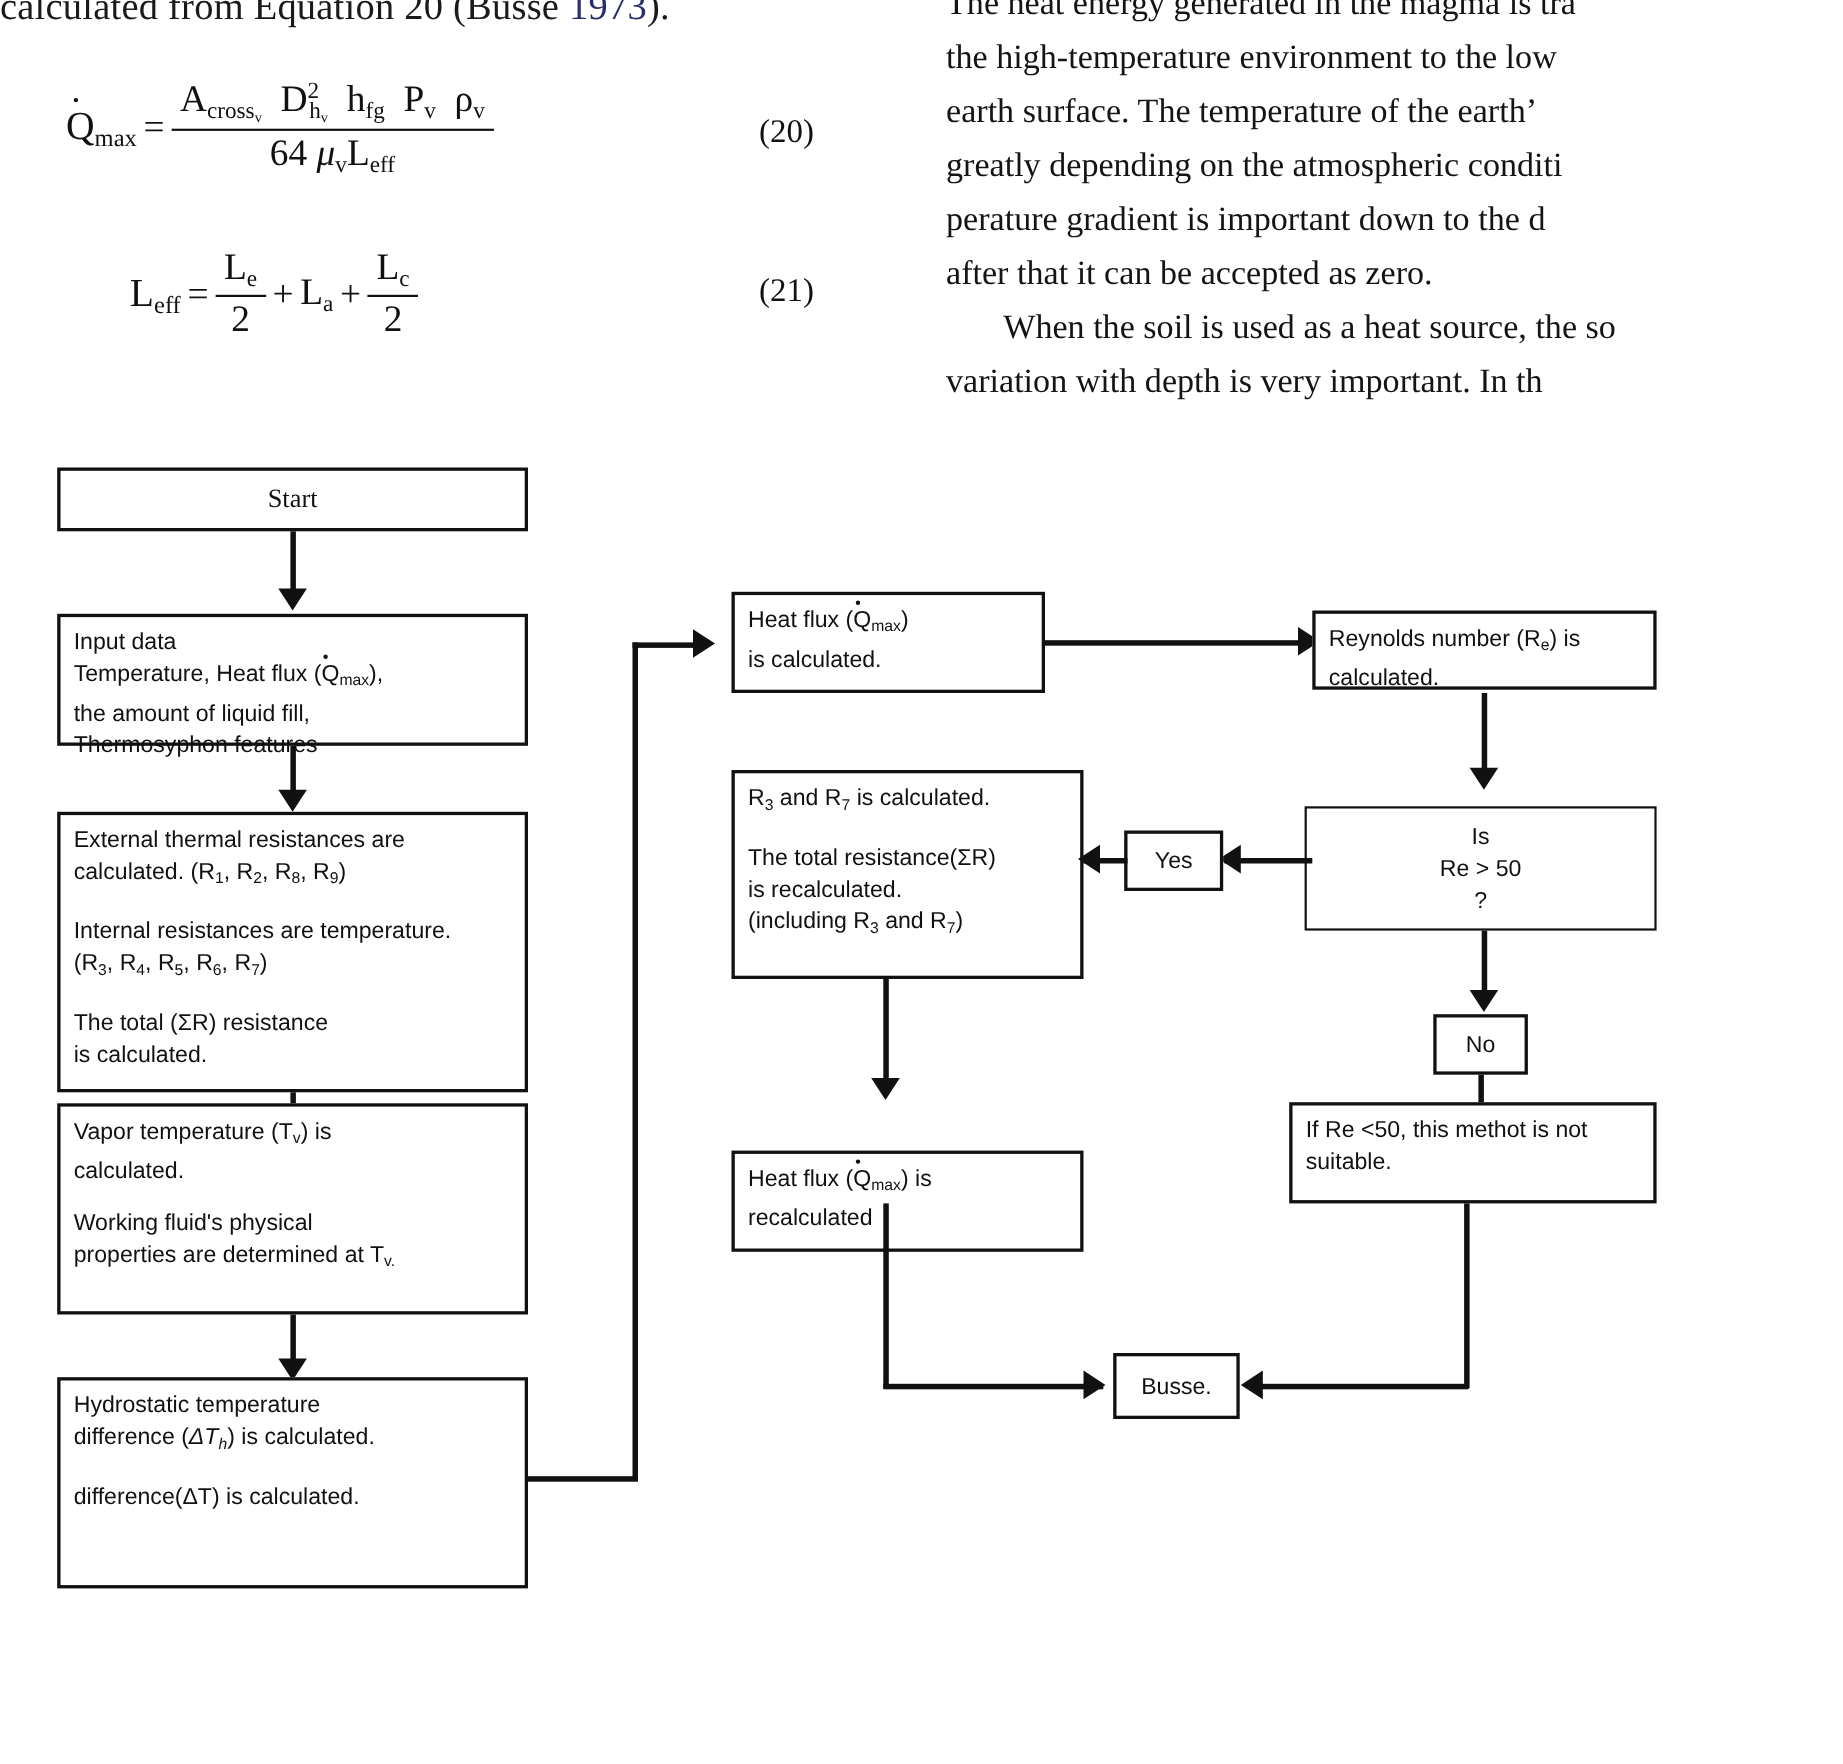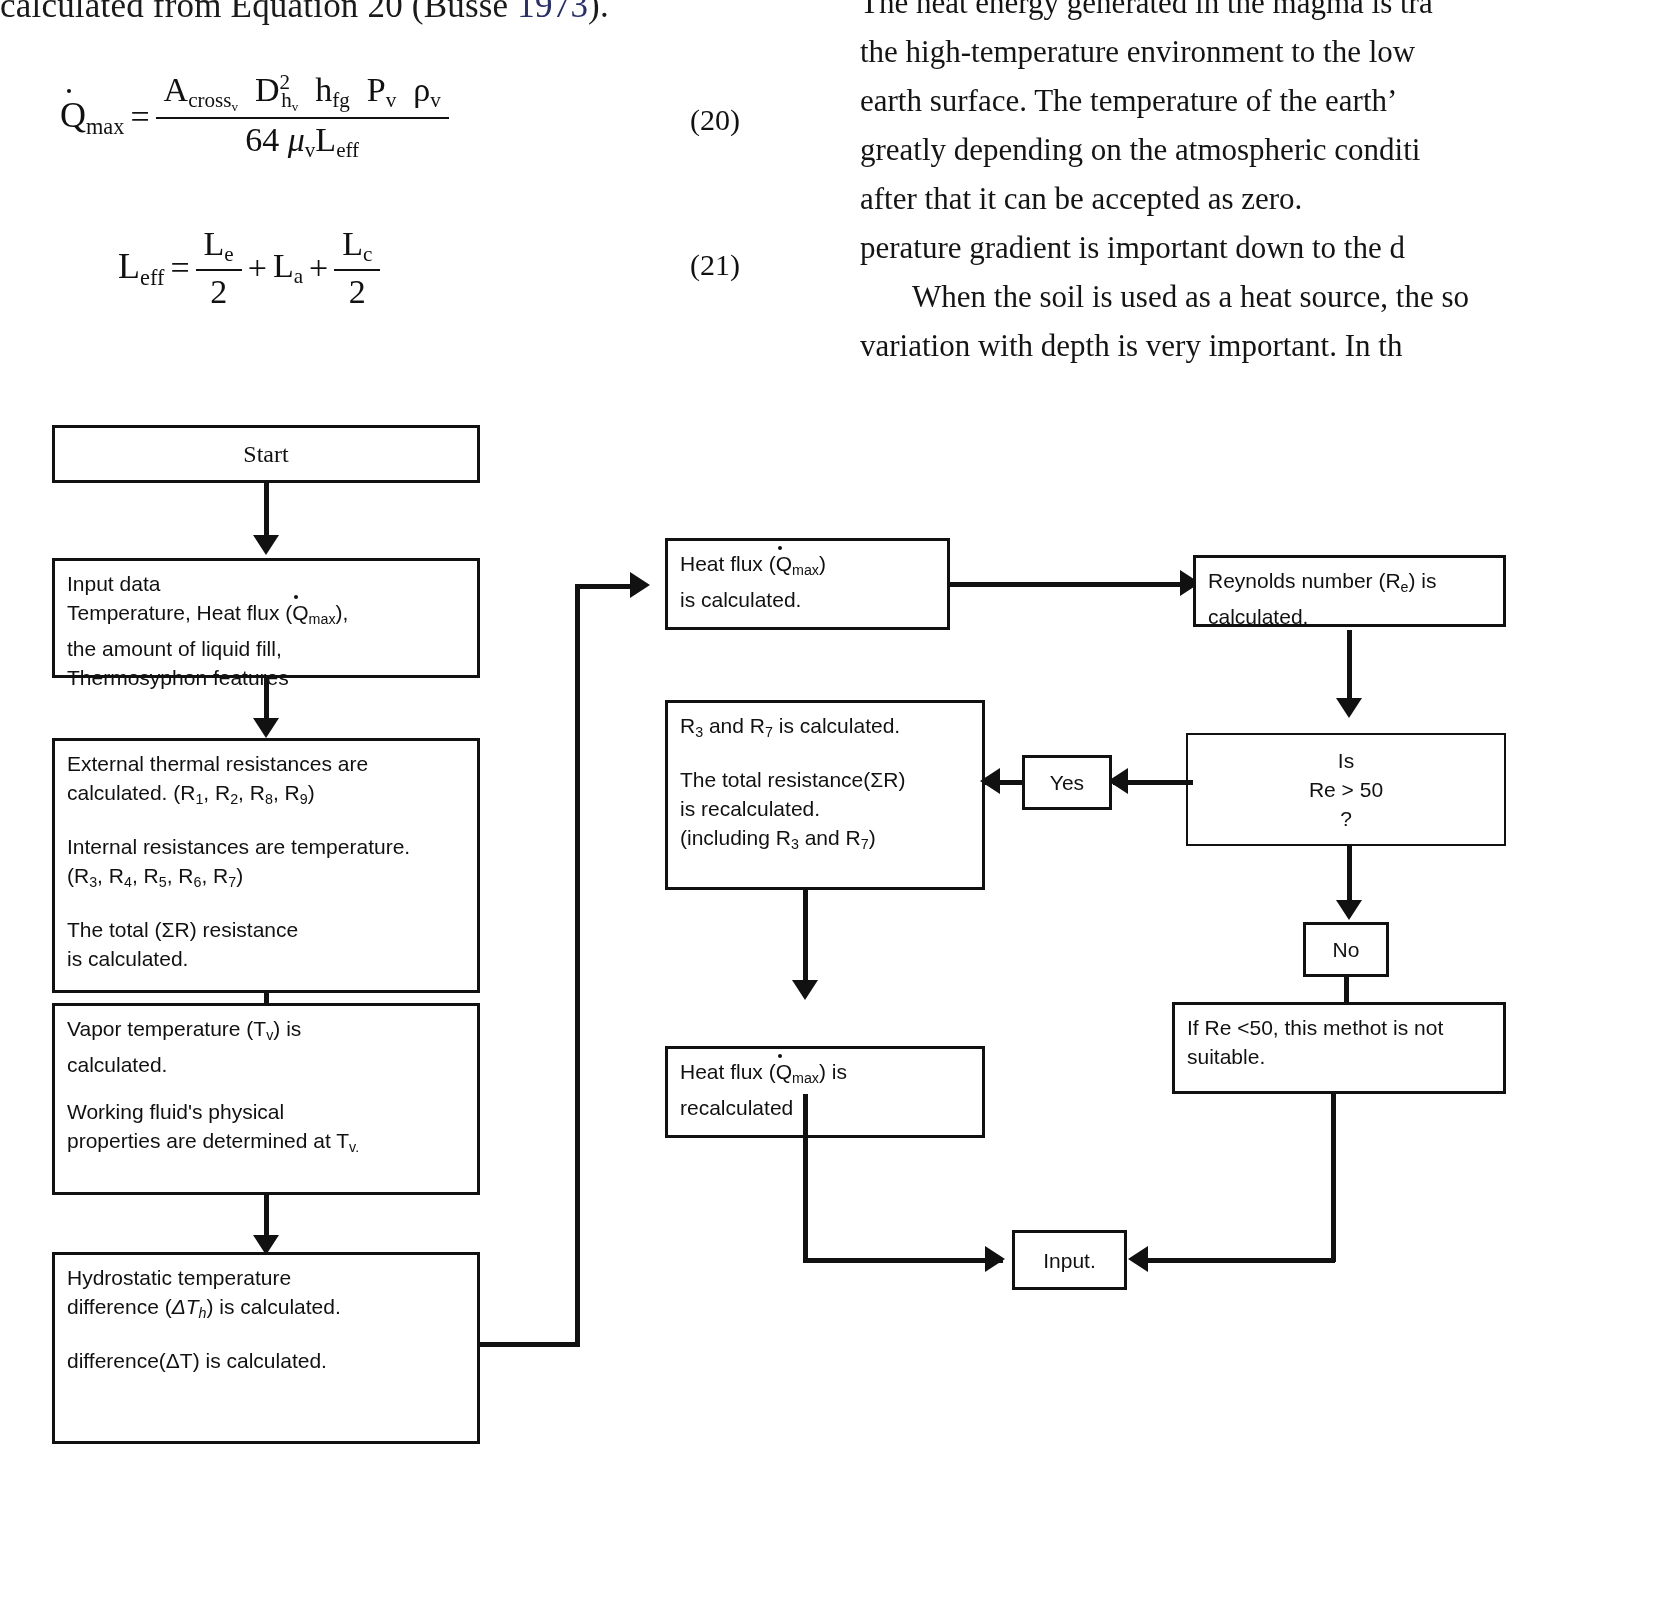--- a/index.html
+++ b/index.html
@@ -190,22 +190,22 @@
     </div>
     <div class="eqnum eqnum21">(21)</div>
   </div>
 
   <div class="right-col">
     <div class="para" style="top:-22px;">
       <span class="pline">The heat energy generated in the magma is tra</span>
       <span class="pline">the high-temperature environment to the low</span>
       <span class="pline">earth surface. The temperature of the earth’</span>
       <span class="pline">greatly depending on the atmospheric conditi</span>
+      <span class="pline">perature gradient is important down to the d</span>
       <span class="pline">after that it can be accepted as zero.</span>
-      <span class="pline">perature gradient is important down to the d</span>
       <span class="pline" style="text-indent:52px">When the soil is used as a heat source, the so</span>
       <span class="pline">variation with depth is very important. In th</span>
     </div>
   </div>
 </div>
 
 <div class="flow">
 
   <div class="node center serifnode" style="left:52px; top:95px; width:428px; height:58px; font-size:24px;">
     <span>Start</span>
@@ -283,21 +283,21 @@
   <div class="node" style="left:665px; top:672px; width:320px; height:92px;margin-top:44px;">
     <span class="ln">Heat flux (<span class="dotq">Q</span><sub>max</sub>) is</span>
     <span class="ln">recalculated</span>
   </div>
 
   <div class="seg vseg" style="left:803px; top:764px; height:168px;"></div>
   <div class="seg hseg" style="left:803px; top:928px; width:200px;"></div>
   <div class="arrow-r" style="left:985px; top:916px;"></div>
 
   <div class="node center" style="left:1012px; top:900px; width:115px; height:60px;">
-    <span>Input.</span>
+    <span>Busse.</span>
   </div>
 
   <div class="node" style="left:1193px; top:208px; width:313px; height:72px;margin-top:17px;">
     <span class="ln">Reynolds number (R<sub>e</sub>) is</span>
     <span class="ln">calculated.</span>
   </div>
 
   <div class="seg vseg" style="left:1347px; top:300px; height:78px;"></div>
   <div class="arrow-d" style="left:1336px; top:368px;"></div>
 

